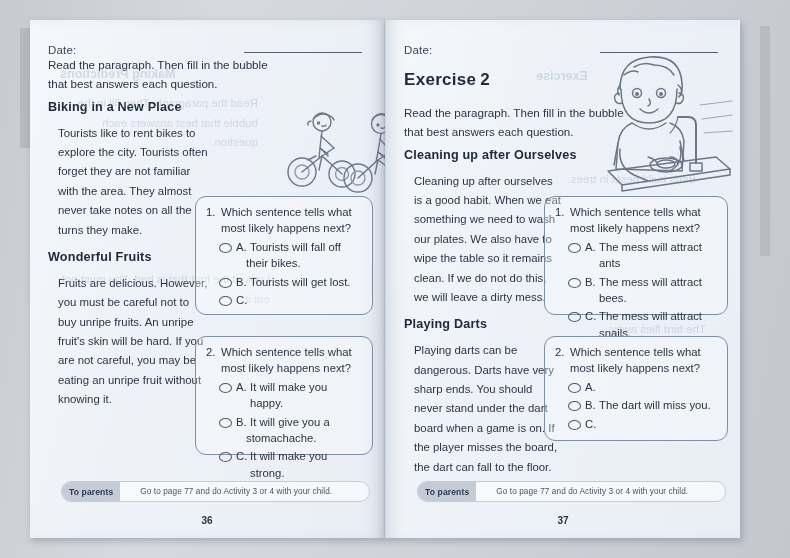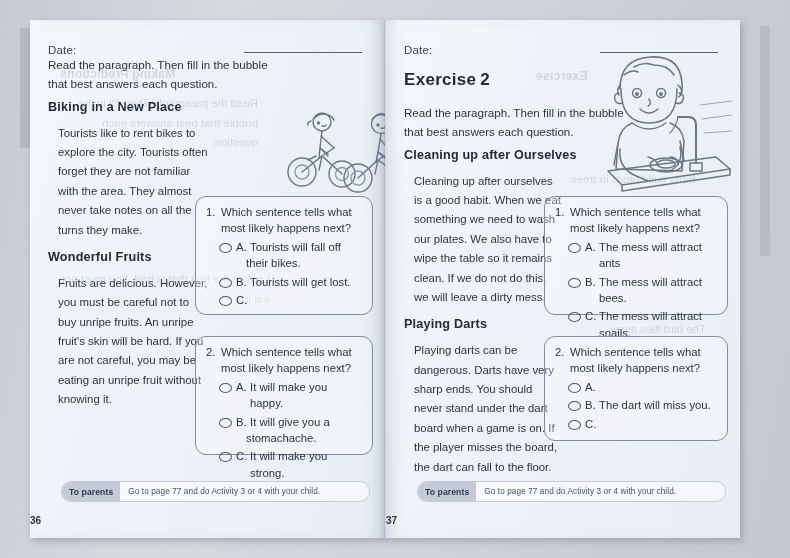--- a/index.html
+++ b/index.html
@@ -80,23 +80,23 @@
     border:1px solid #c4ccd8;border-radius:10px;
     background:rgba(255,255,255,.55);
     display:flex;align-items:center;margin-left:15px;
   }
   .tp-badge{
     background:#c4cbd6;color:#2f3a4c;
     font-size:8.6px;font-weight:bold;
     border-radius:9px 0 0 9px;
     padding:0 7px;height:100%;display:flex;align-items:center;letter-spacing:.1px;
   }
-  .tp-text{font-size:8.2px;color:#49536a;padding-left:8px;letter-spacing:.1px;}
+  .tp-text{font-size:8.2px;color:#49536a;padding-left:20px;letter-spacing:.1px;}
   .pagenum{
-    position:absolute;left:0;right:0;bottom:12px;
+    position:absolute;left:0;right:0;bottom:12px;text-align:center;
     font-size:10px;font-weight:bold;color:#2b3444;
   }
 
   
   .illus{position:absolute;}
   .illus svg{display:block;}
 
   
   .ghost{
     position:absolute;color:#9fb0c4;opacity:.40;

